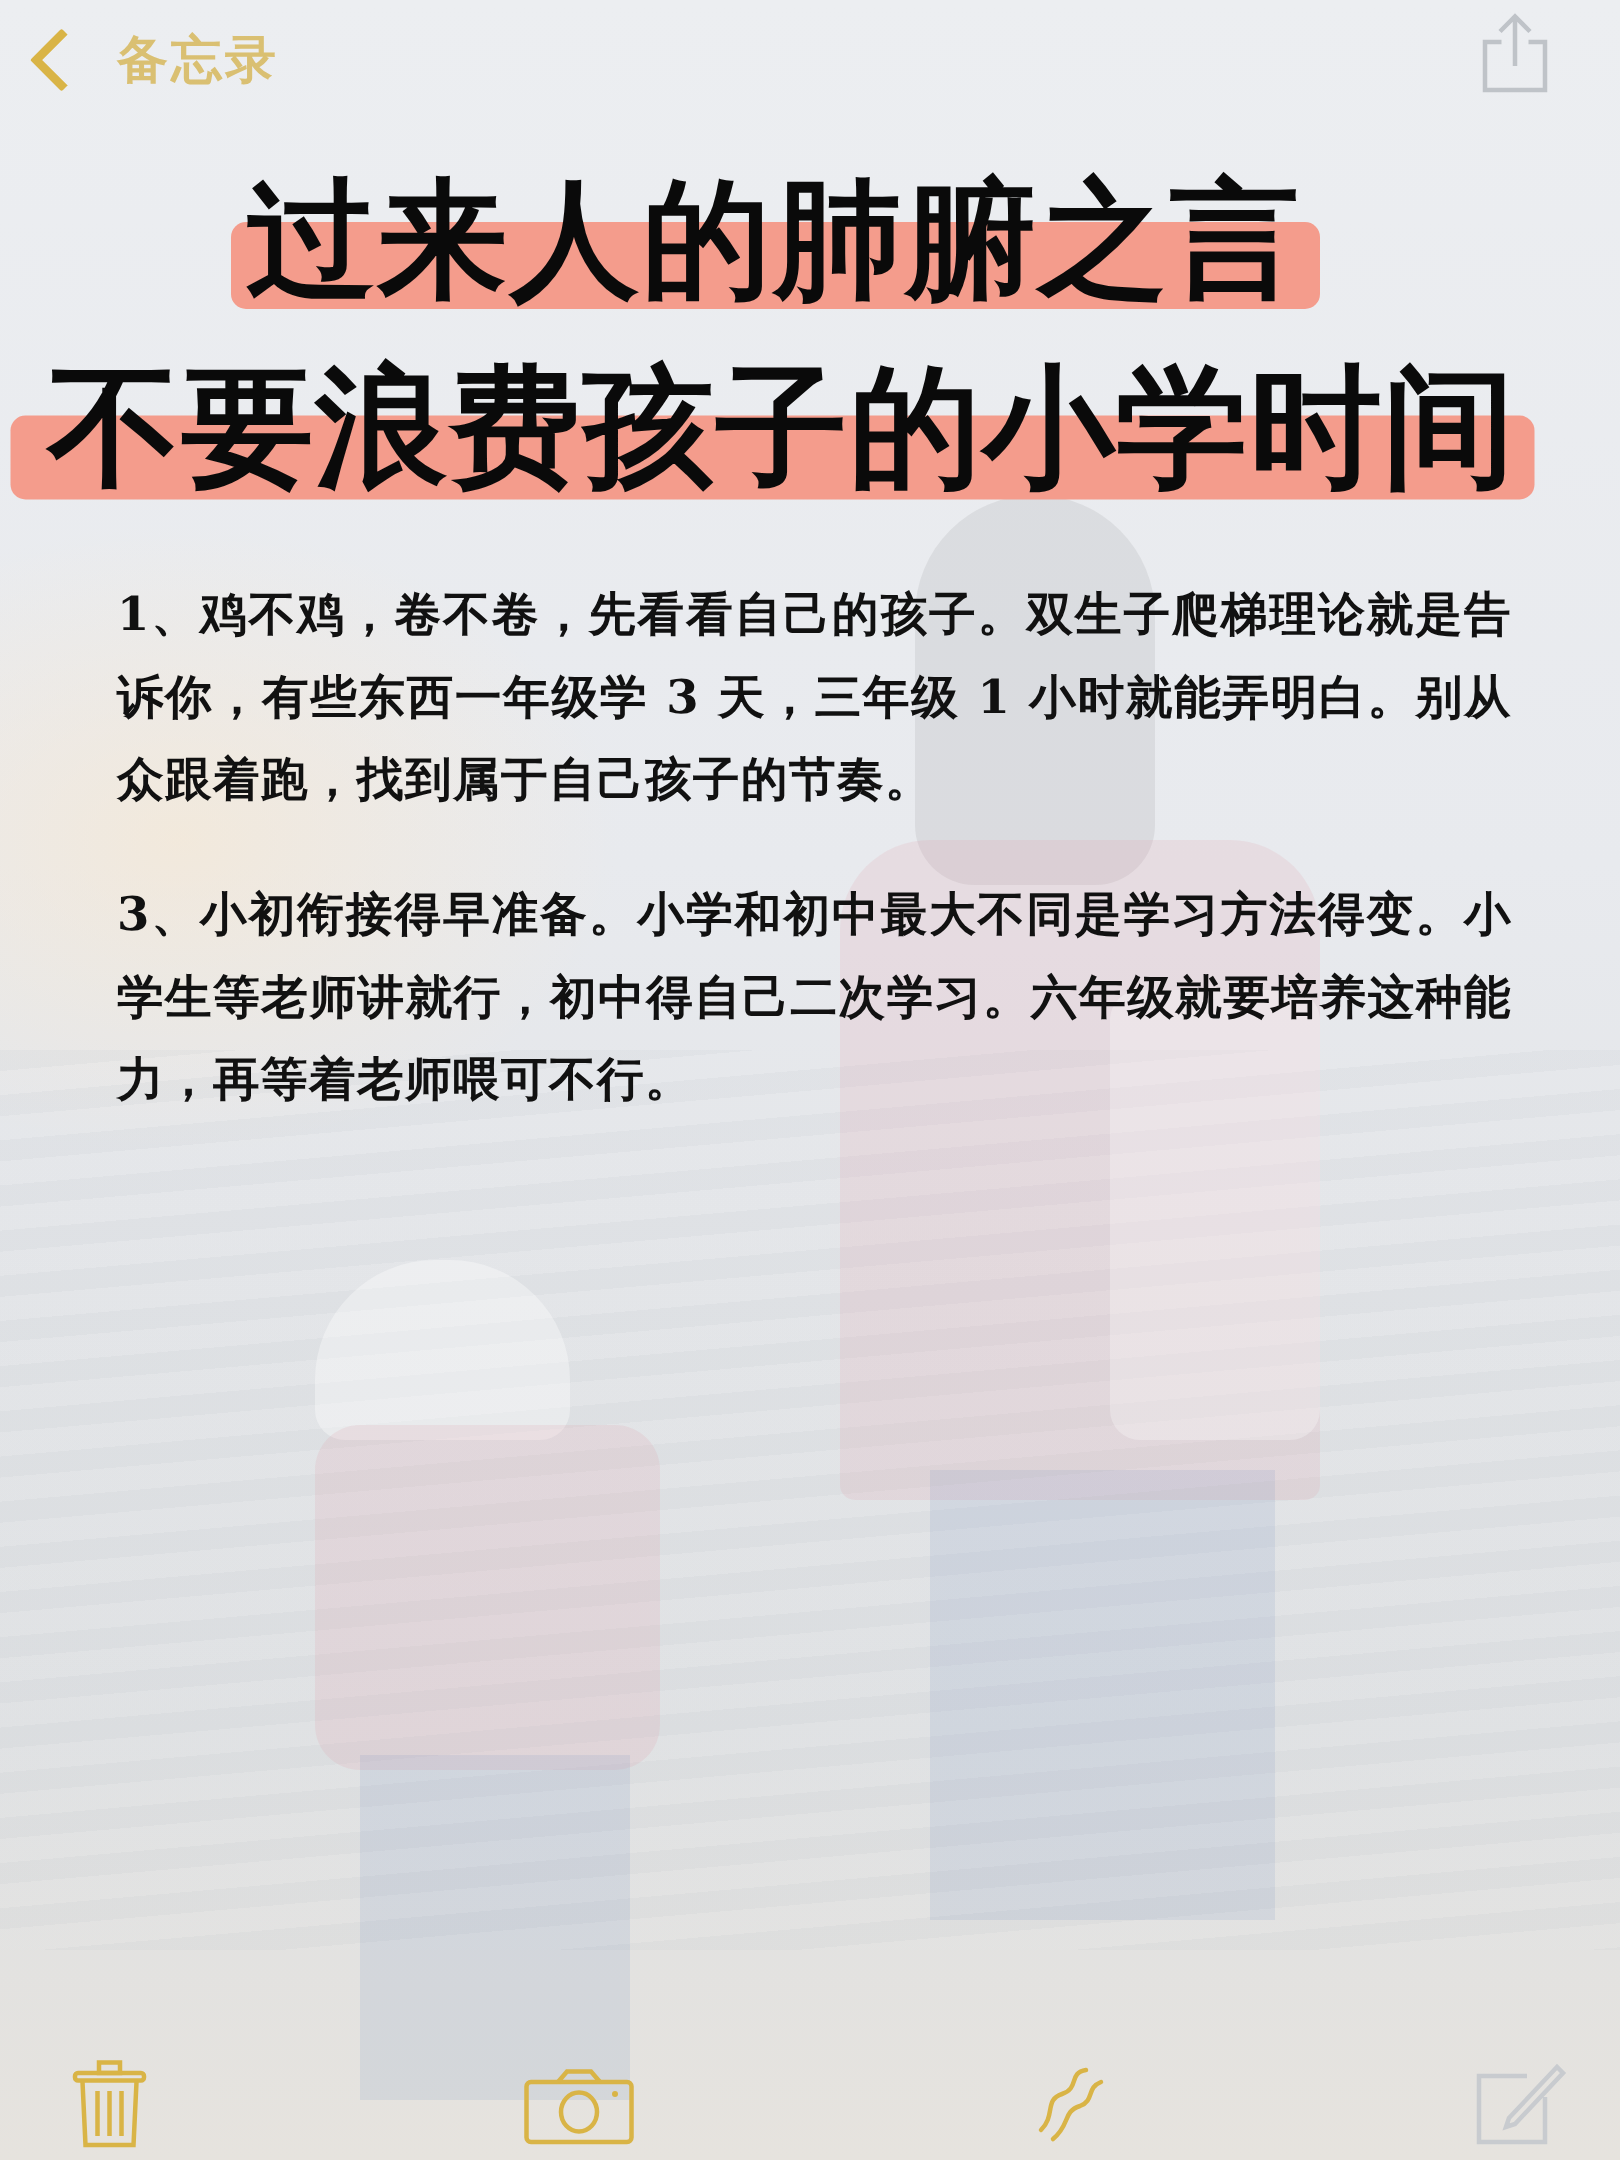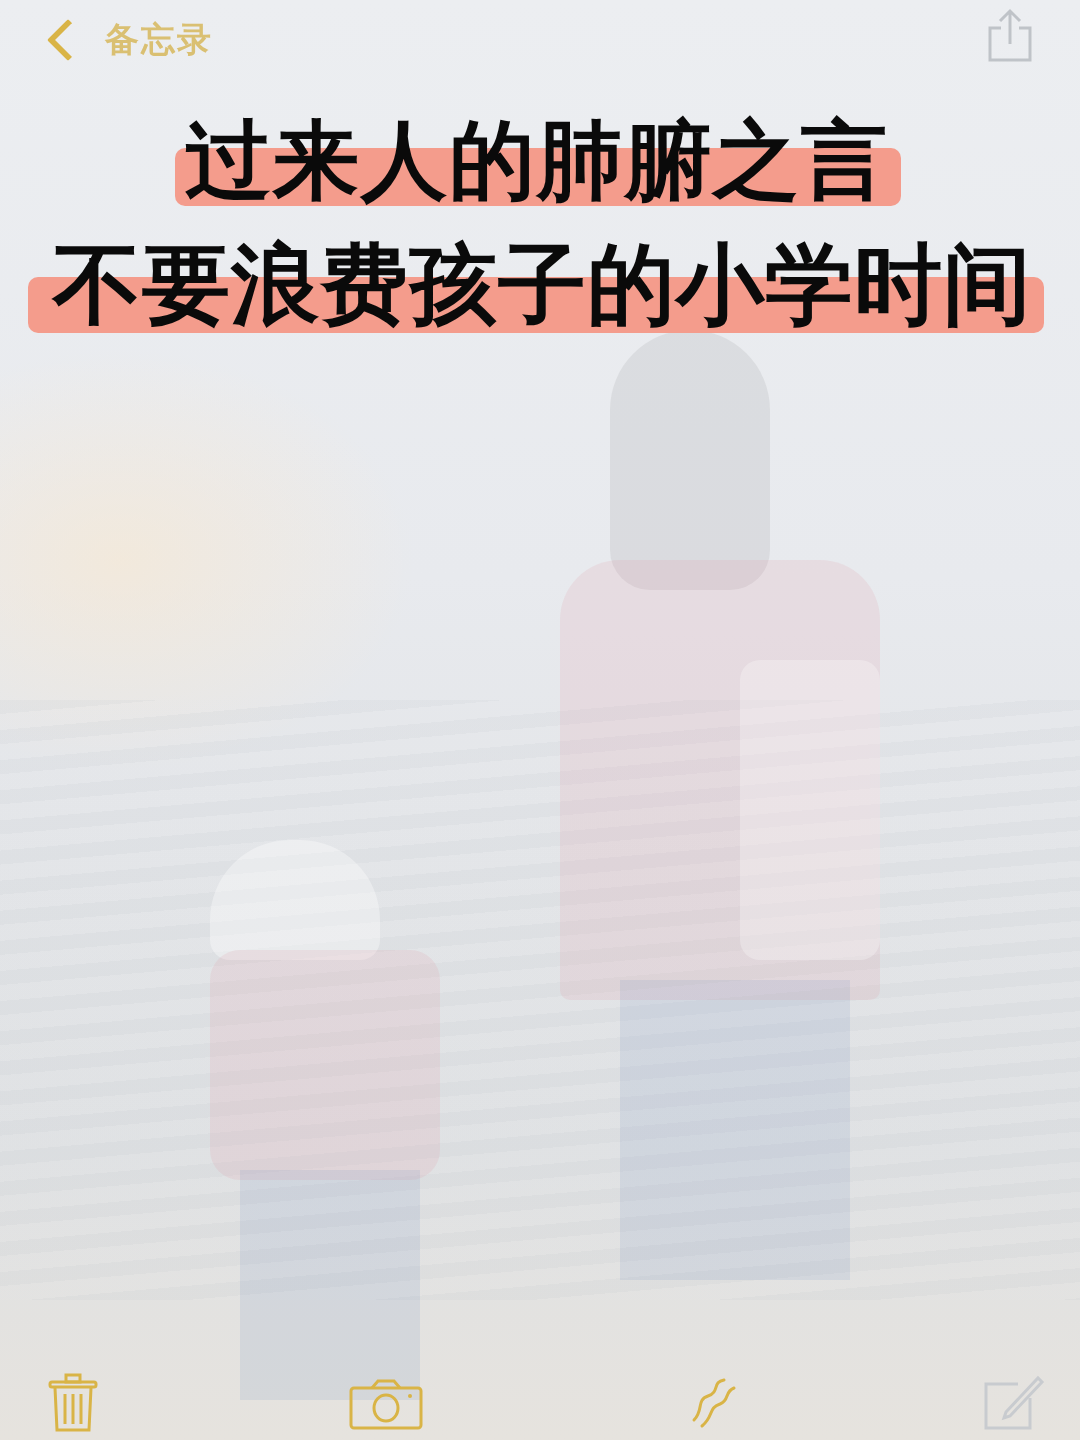--- a/index.html
+++ b/index.html
@@ -22,27 +22,27 @@
   .fig-mom-hair { position:absolute; left:610px; top:330px; width:160px; height:260px; border-radius:80px 80px 40px 40px; background:rgba(120,120,125,0.13); }
   .fig-mom-body { position:absolute; left:560px; top:560px; width:320px; height:440px; border-radius:60px 60px 10px 10px; background:rgba(225,150,160,0.16); }
   .fig-mom-legs { position:absolute; left:620px; top:980px; width:230px; height:300px; background:rgba(110,140,190,0.14); }
   .fig-mom-bag { position:absolute; left:740px; top:660px; width:140px; height:300px; border-radius:20px; background:rgba(255,255,255,0.28); }
   .fig-kid-head { position:absolute; left:210px; top:840px; width:170px; height:120px; border-radius:80px 80px 20px 20px; background:rgba(255,255,255,0.35); }
   .fig-kid-body { position:absolute; left:210px; top:950px; width:230px; height:230px; border-radius:30px; background:rgba(225,150,160,0.16); }
   .fig-kid-legs { position:absolute; left:240px; top:1170px; width:180px; height:230px; background:rgba(110,140,190,0.14); }
 
   
   .nav { position:absolute; left:0; top:0; width:1080px; height:80px; }
-  .back-btn { position:absolute; left:39px; top:14px; height:52px; display:flex; align-items:center; cursor:pointer; }
+  .back-btn { position:absolute; left:12px; top:14px; height:52px; display:flex; align-items:center; cursor:pointer; }
   .back-chevron { width:24px; height:24px; border-left:6px solid #d9b446; border-bottom:6px solid #d9b446; transform:rotate(45deg); margin-left:14px; margin-right:22px; border-radius:2px; }
   .back-label { font-family:"DejaVu Sans", "Liberation Sans", sans-serif; font-weight:bold; font-size:34px; color:#d7b85d; letter-spacing:2px; opacity:0.85; }
   .share-btn { position:absolute; left:984px; top:6px; width:52px; height:58px; cursor:pointer; }
 
   
-  .title-line { position:absolute; left:0; width:1032px; text-align:center;padding-left:21px; }
+  .title-line { position:absolute; left:0; width:1032px; text-align:center; }
   .title-text {
     position:relative; display:inline-block;
     font-family:"DejaVu Sans", "Liberation Sans", sans-serif; font-weight:bold;
     color:#0a0a0a; letter-spacing:2px; z-index:1;
   }
   .hl { position:absolute; background:#f49c8c; border-radius:10px; z-index:0; }
   .t1 { top:110px; }
   .t1 .title-text { font-size:86px; line-height:100px; }
   .t2 { top:235px; }
   .t2 .title-text { font-size:88px; line-height:100px; letter-spacing:1px; }
@@ -92,20 +92,22 @@
   </span>
 </div>
 <div class="title-line t2">
   <span class="title-text">
     <span class="hl" style="left:-14px; right:-12px; top:42px; height:56px;"></span>
     <span style="position:relative;margin-left:11px;">不要浪费孩子的小学时间</span>
   </span>
 </div>
 
 <div class="content">
+  <p class="para">1、鸡不鸡，卷不卷，先看看自己的孩子。双生子爬梯理论就是告诉你，有些东西一年级学 3 天，三年级 1 小时就能弄明白。别从众跟着跑，找到属于自己孩子的节奏。</p>
+  <p class="para">3、小初衔接得早准备。小学和初中最大不同是学习方法得变。小学生等老师讲就行，初中得自己二次学习。六年级就要培养这种能力，再等着老师喂可不行。</p>
 </div>
 
 <div class="toolbar">
   <div class="tb-btn" style="left:46px; top:12px;">
     <svg width="54" height="62" viewBox="0 0 54 62">
       <rect x="4" y="10" width="46" height="5" rx="2" fill="none" stroke="#d9b446" stroke-width="3"></rect>
       <rect x="20" y="3" width="14" height="7" fill="none" stroke="#d9b446" stroke-width="3"></rect>
       <path d="M9 16 L11 58 H43 L45 16" fill="none" stroke="#d9b446" stroke-width="3"></path>
       <path d="M19 22 V52 M27 22 V52 M35 22 V52" stroke="#d9b446" stroke-width="3"></path>
     </svg>

